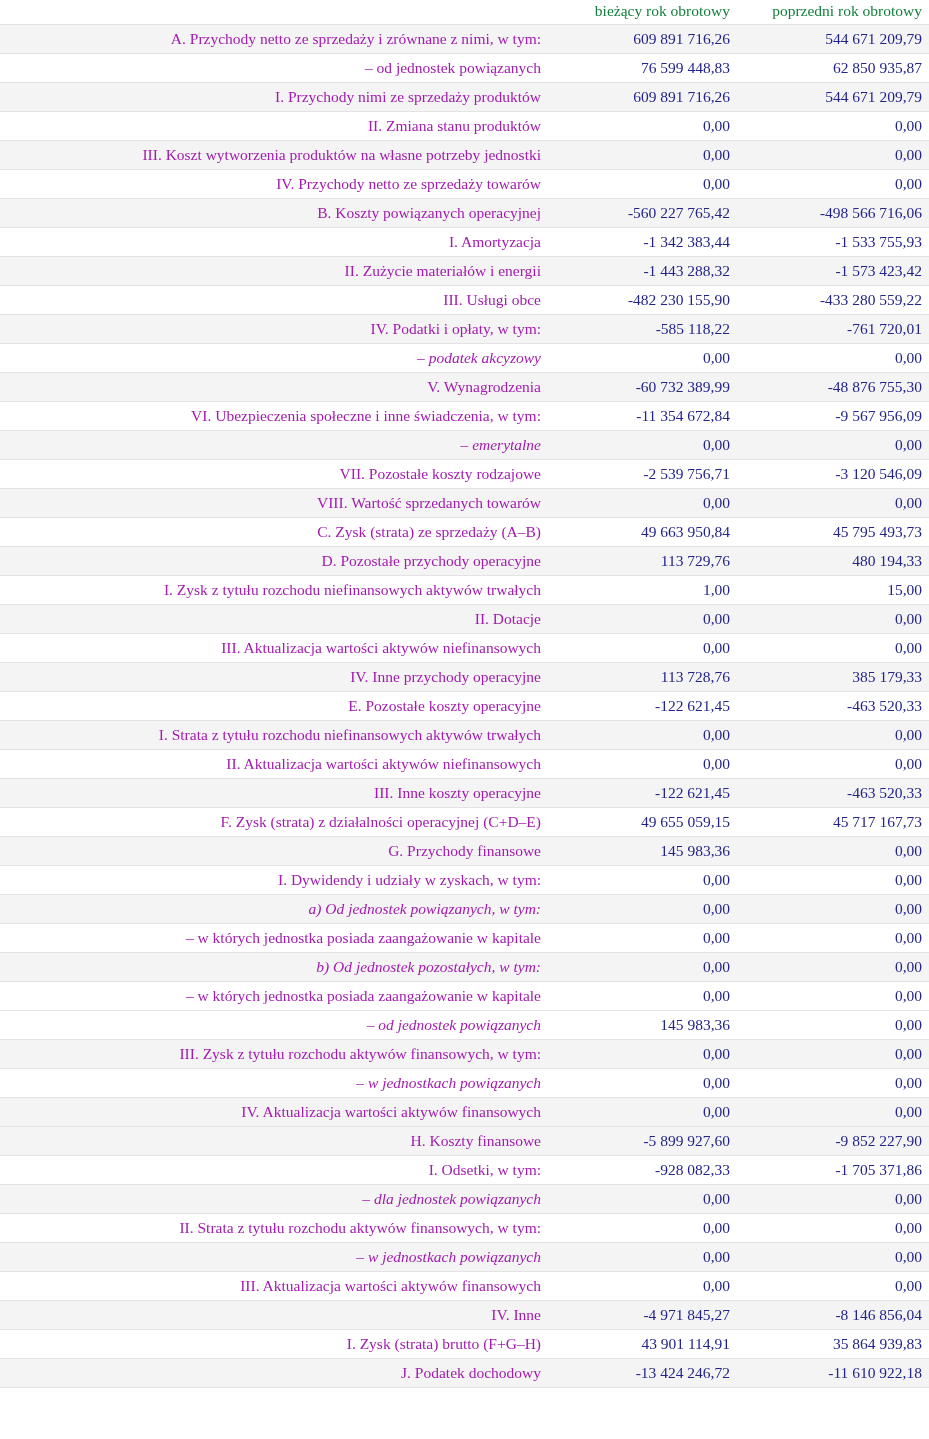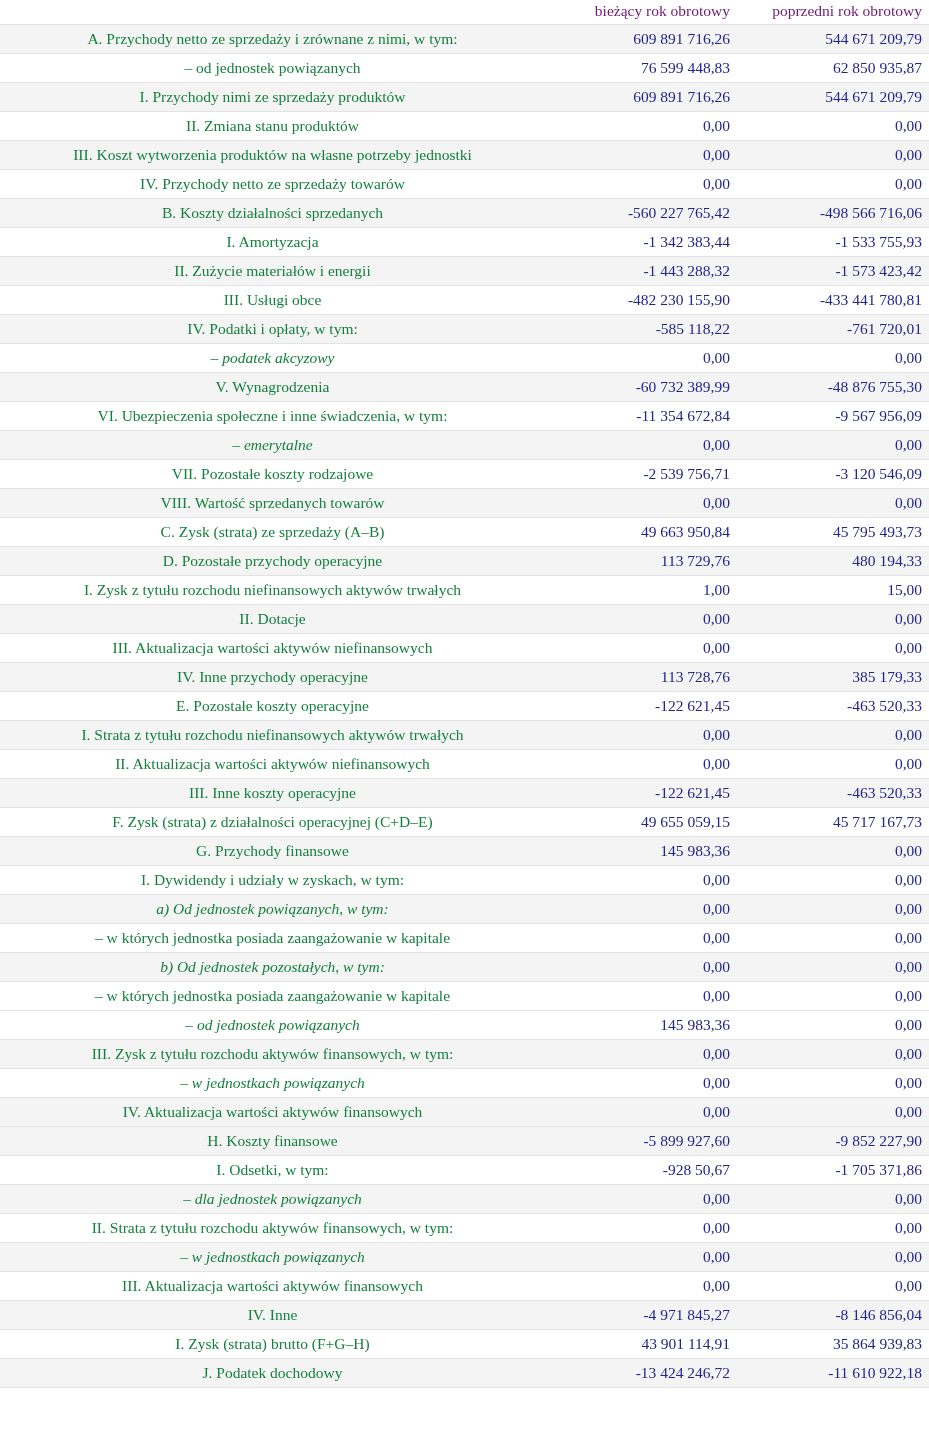--- a/index.html
+++ b/index.html
@@ -22,21 +22,21 @@
     table-layout: fixed;
   }
 
   #pnl-table col.c-label  { width: 541px; }
   #pnl-table col.c-cur    { width: 196px; }
   #pnl-table col.c-prev   { width: 192px; }
 
   thead th {
     font-weight: normal;
     font-size: 15.5px;
-    color: #701a75;
+    color: #15803d;
     text-align: right;
     padding: 2px 7px 4px 0;
     vertical-align: bottom;
     background: #ffffff;
     white-space: nowrap;
   }
   thead th.h-label { text-align: left; }
 
   tbody tr { height: 28px; }
   tbody tr.alt  { background: #f4f4f4; }
@@ -48,22 +48,22 @@
     height: 28px;
     padding: 0;
     border-top: 1px solid #e3e3e3;
     border-bottom: 1px solid #e3e3e3;
     vertical-align: middle;
     white-space: nowrap;
     overflow: hidden;
   }
 
   td.label {
-    color: #15803d;
-    text-align: center;
+    color: #a21caf;
+    text-align: right;
     padding-left: 4px;
   }
   td.num {
     color: #23238c;
     text-align: right;
     padding-right: 7px;
   }
 
   
   .lv0 { padding-left: 4px; }
@@ -112,38 +112,38 @@
         <td class="label lv1">III. Koszt wytworzenia produktów na własne potrzeby jednostki</td>
         <td class="num">0,00</td>
         <td class="num">0,00</td>
       </tr>
       <tr class="plain">
         <td class="label lv1">IV. Przychody netto ze sprzedaży towarów</td>
         <td class="num">0,00</td>
         <td class="num">0,00</td>
       </tr>
       <tr class="alt">
-        <td class="label lv0">B. Koszty działalności sprzedanych</td>
+        <td class="label lv0">B. Koszty powiązanych operacyjnej</td>
         <td class="num">-560 227 765,42</td>
         <td class="num">-498 566 716,06</td>
       </tr>
       <tr class="plain">
         <td class="label lv1">I. Amortyzacja</td>
         <td class="num">-1 342 383,44</td>
         <td class="num">-1 533 755,93</td>
       </tr>
       <tr class="alt">
         <td class="label lv1">II. Zużycie materiałów i energii</td>
         <td class="num">-1 443 288,32</td>
         <td class="num">-1 573 423,42</td>
       </tr>
       <tr class="plain">
         <td class="label lv1">III. Usługi obce</td>
         <td class="num">-482 230 155,90</td>
-        <td class="num">-433 441 780,81</td>
+        <td class="num">-433 280 559,22</td>
       </tr>
       <tr class="alt">
         <td class="label lv1">IV. Podatki i opłaty, w tym:</td>
         <td class="num">-585 118,22</td>
         <td class="num">-761 720,01</td>
       </tr>
       <tr class="plain">
         <td class="label lv2">– podatek akcyzowy</td>
         <td class="num">0,00</td>
         <td class="num">0,00</td>
@@ -278,21 +278,21 @@
         <td class="num">0,00</td>
         <td class="num">0,00</td>
       </tr>
       <tr class="alt">
         <td class="label lv0">H. Koszty finansowe</td>
         <td class="num">-5 899 927,60</td>
         <td class="num">-9 852 227,90</td>
       </tr>
       <tr class="plain">
         <td class="label lv1">I. Odsetki, w tym:</td>
-        <td class="num">-928 50,67</td>
+        <td class="num">-928 082,33</td>
         <td class="num">-1 705 371,86</td>
       </tr>
       <tr class="alt">
         <td class="label lv2">– dla jednostek powiązanych</td>
         <td class="num">0,00</td>
         <td class="num">0,00</td>
       </tr>
       <tr class="plain">
         <td class="label lv1">II. Strata z tytułu rozchodu aktywów finansowych, w tym:</td>
         <td class="num">0,00</td>

